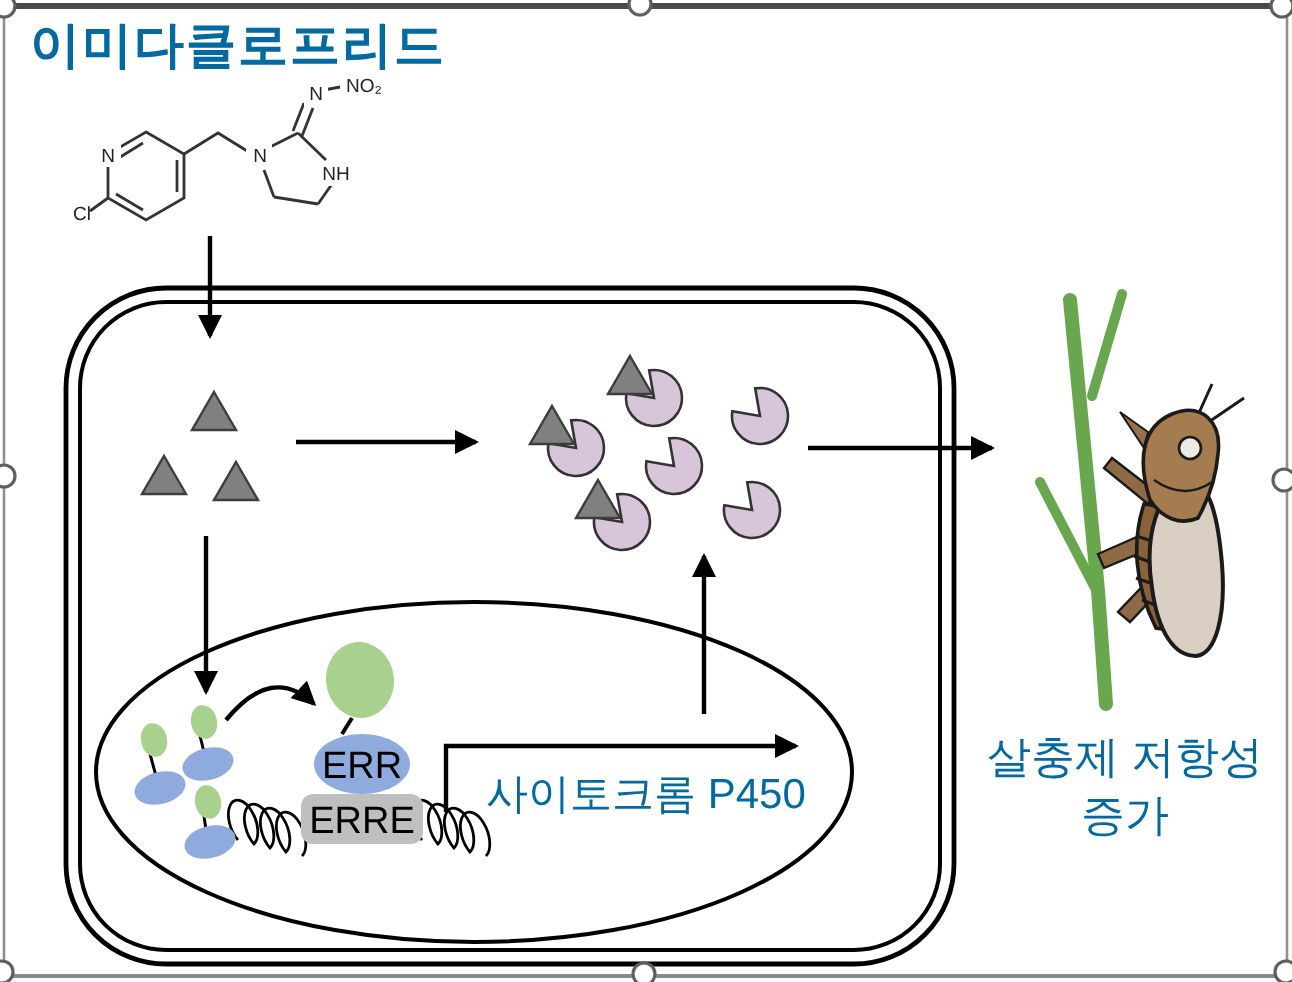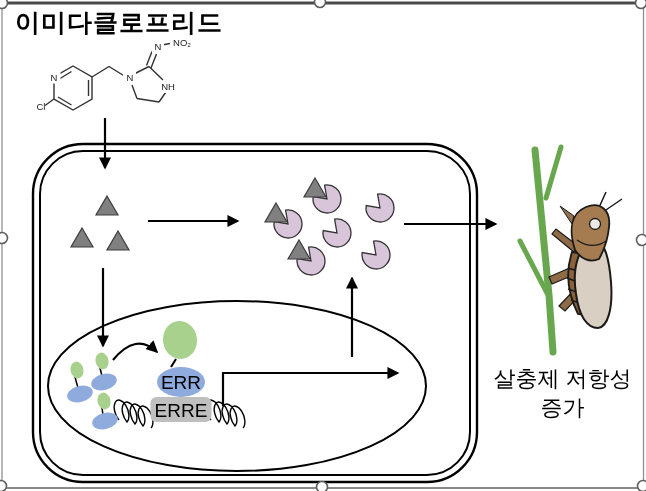--- a/index.html
+++ b/index.html
@@ -1,21 +1,21 @@
 <!DOCTYPE html>
 <html style="--triangle: #808080; --triangle-stroke: #3d3d3d; --pacman: #d8c5da; --pacman-stroke: #333333; --green-protein: #a9d18e; --blue-protein: #8faadc; --erre-box: #bfbfbf; --stem-green: #68a74e; --insect-body: #a57b50; --insect-head: #96714b; --insect-wing: #d9d0c3; --insect-abdomen: #8a6138; --insect-leg: #8f6b45; --outline: #1a1a1a;"><head>
 <meta charset="utf-8">
 <style>
   html,body{margin:0;padding:0;background:#fff;}
   #stage{
     position:relative;width:646px;height:491px;background:#fff;overflow:hidden;
     font-family:"Liberation Sans",sans-serif;color:#000;
   }
   #diagram-svg{position:absolute;left:0;top:0;}
-  .ko-label{position:absolute;color:#000000;white-space:nowrap;}
+  .ko-label{position:absolute;color:#0369a1;white-space:nowrap;}
   #figure-title{left:15px;top:6px;font-size:25px;font-weight:600;letter-spacing:1px;}
   #cytochrome-label{left:243px;top:383px;font-size:21px;font-weight:500;}
   #resistance-label{left:470px;top:364px;width:185px;text-align:center;font-size:22px;font-weight:500;line-height:29px;}
   svg text{font-family:"Liberation Sans",sans-serif;}
   .atom{font-size:9.5px;fill:#222;}
   .protein-label{font-size:19px;font-weight:500;fill:#000;}
 </style>
 </head>
 <body>
 
@@ -142,17 +142,18 @@
         <circle cx="641" cy="3" r="5.5" fill="#fff" stroke="#5f5f5f" stroke-width="1.6"></circle>
         <circle cx="2" cy="238" r="5.5" fill="#fff" stroke="#5f5f5f" stroke-width="1.6"></circle>
         <circle cx="642" cy="240" r="5.5" fill="#fff" stroke="#5f5f5f" stroke-width="1.6"></circle>
         <circle cx="1" cy="486" r="5.5" fill="#fff" stroke="#5f5f5f" stroke-width="1.6"></circle>
         <circle cx="322" cy="487" r="5.5" fill="#fff" stroke="#5f5f5f" stroke-width="1.6"></circle>
         <circle cx="643" cy="486" r="5.5" fill="#fff" stroke="#5f5f5f" stroke-width="1.6"></circle>
       </g>
   </svg>
 
   <div id="figure-title" class="ko-label">이미다클로프리드</div>
+  <div id="cytochrome-label" class="ko-label">사이토크롬 P450</div>
   <div id="resistance-label" class="ko-label">
     <div>살충제 저항성</div>
     <div>증가</div>
   </div>
 </div>
 
 </body></html>

